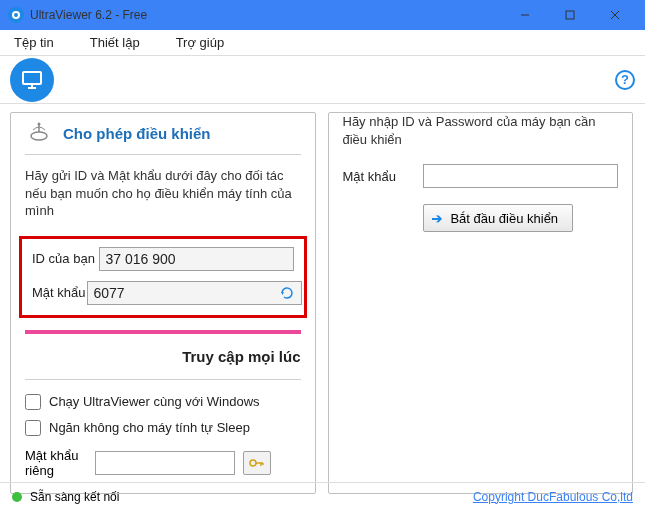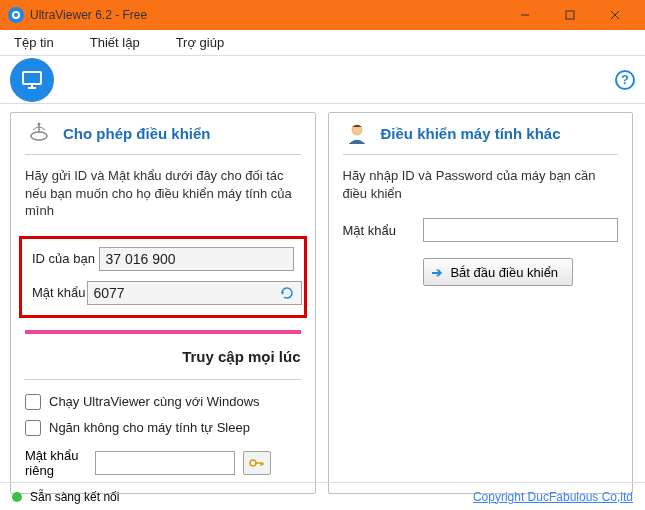--- a/index.html
+++ b/index.html
@@ -1,18 +1,18 @@
 <!DOCTYPE html>
 <html><head>
 <meta charset="utf-8">
 <style>
 * { box-sizing: border-box; margin: 0; padding: 0; font-family: "Segoe UI", Tahoma, sans-serif; }
 body { background: #fff; width: 645px; height: 510px; overflow: hidden; font-size: 13px; }
 
-.titlebar { height: 30px; display: flex; align-items: center; padding: 0 8px; background: #f97316; }
+.titlebar { height: 30px; display: flex; align-items: center; padding: 0 8px; background: #3b82f6; }
 .titlebar .app-icon { width: 16px; height: 16px; border-radius: 50%; background: #1e88e5; margin-right: 6px; display: flex; align-items: center; justify-content: center; }
 .titlebar .title-text { flex: 1; font-size: 12px; color: #333; }
 .titlebar .win-btns { display: flex; }
 .titlebar .win-btn { width: 45px; height: 30px; display: flex; align-items: center; justify-content: center; font-size: 14px; color: #333; cursor: pointer; }
 
 .menubar { height: 26px; display: flex; align-items: center; padding: 0 10px; gap: 28px; border-bottom: 1px solid #ddd; }
 .menubar .menu-item { font-size: 13px; color: #222; cursor: pointer; padding: 2px 4px; }
 
 .toolbar { height: 48px; display: flex; align-items: center; padding: 6px 10px; justify-content: space-between; border-bottom: 1px solid #ddd; }
 .big-icon { width: 44px; height: 44px; border-radius: 50%; background: #1e88e5; display: flex; align-items: center; justify-content: center; }
@@ -152,30 +152,20 @@
           <circle cx="4" cy="6" r="3" fill="none" stroke="#d4a017" stroke-width="1.5"></circle>
           <line x1="7" y1="6" x2="14" y2="6" stroke="#d4a017" stroke-width="1.5"></line>
           <line x1="12" y1="6" x2="12" y2="9" stroke="#d4a017" stroke-width="1.5"></line>
           <line x1="14" y1="6" x2="14" y2="8" stroke="#d4a017" stroke-width="1.5"></line>
         </svg>
       </span>
     </div>
   </div>
 
   <div class="panel">
-    <div class="panel-head">
-      <span class="head-icon">
-        <svg width="28" height="28" viewBox="0 0 28 28">
-          <circle cx="14" cy="10" r="5" fill="#f4c994" stroke="#c88a4a" stroke-width="0.5"></circle>
-          <path d="M 6 24 Q 14 16 22 24" fill="#3a6ea5" stroke="#2a5285" stroke-width="0.5"></path>
-          <path d="M 9 7 Q 14 3 19 7" fill="#5a3a1a"></path>
-        </svg>
-      </span>
-      <span class="head-title">Điều khiển máy tính khác</span>
-    </div>
     <div class="desc">Hãy nhập ID và Password của máy bạn cần điều khiển</div>
 
     <div class="form-row">
       <span class="form-label wide">Mật khẩu</span>
       <input class="form-input white" type="password" value="" style="">
     </div>
 
     <button class="start-btn">
       <span class="arrow">➔</span>
       <span>Bắt đầu điều khiển</span>

